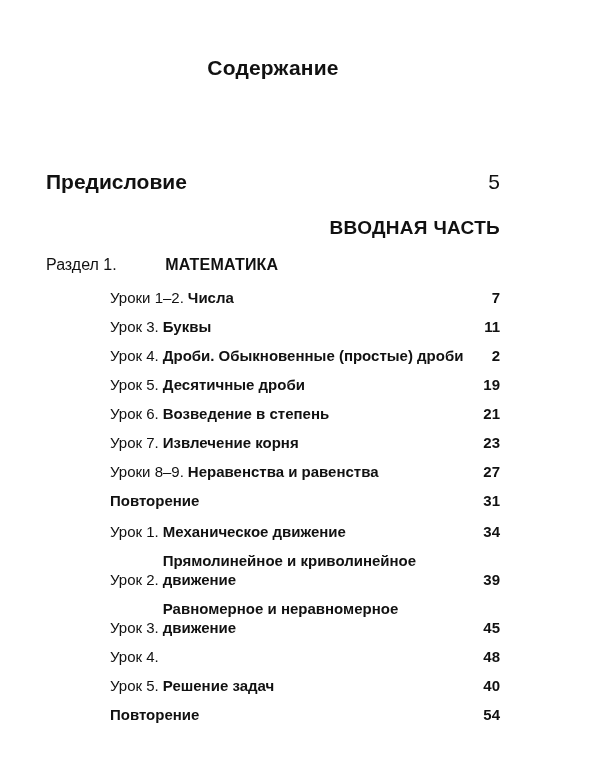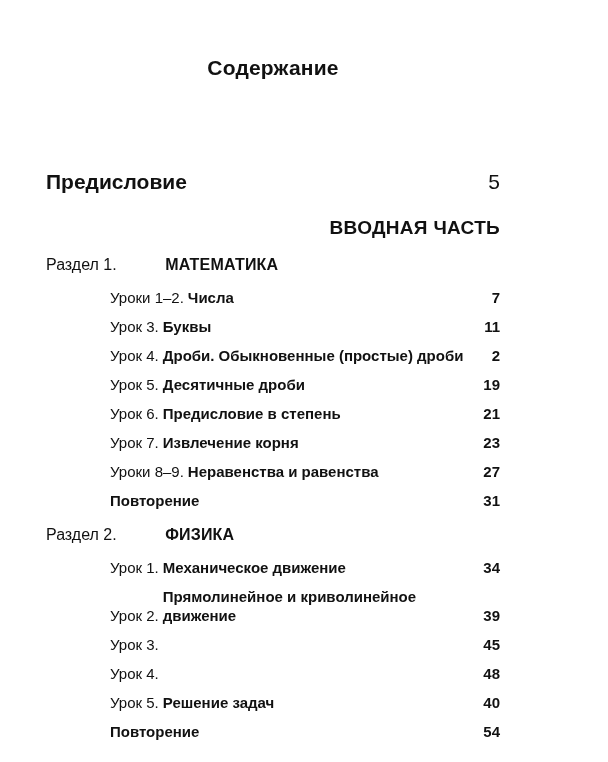--- a/index.html
+++ b/index.html
@@ -138,21 +138,21 @@
   </div>
 
   <div class="entry">
     <span class="prefix">Урок 5.</span>
     <span class="title">Десятичные дроби</span>
     <span class="pagenum">19</span>
   </div>
 
   <div class="entry">
     <span class="prefix">Урок 6.</span>
-    <span class="title">Предисловие в степень</span>
+    <span class="title">Возведение в степень</span>
     <span class="pagenum">21</span>
   </div>
 
   <div class="entry">
     <span class="prefix">Урок 7.</span>
     <span class="title">Извлечение корня</span>
     <span class="pagenum">23</span>
   </div>
 
   <div class="entry">
@@ -163,40 +163,37 @@
 
   <div class="entry">
 
     <span class="title">Повторение</span>
     <span class="pagenum">31</span>
   </div>
 </div>
   </section>
 
   <section class="section">
-    <div class="section-heading">
-      <span class="sec-prefix">Раздел 2.</span>
-      <span class="sec-title">ФИЗИКА</span>
-    </div>
     <div class="entries">
   <div class="entry">
     <span class="prefix">Урок 1.</span>
     <span class="title">Механическое движение</span>
     <span class="pagenum">34</span>
   </div>
 
   <div class="entry">
     <span class="prefix">Урок 2.</span>
     <span class="title">Прямолинейное и криволинейное
 движение</span>
     <span class="pagenum">39</span>
   </div>
 
   <div class="entry">
     <span class="prefix">Урок 3.</span>
+    <span class="title">Равномерное и неравномерное движение</span>
     <span class="pagenum">45</span>
   </div>
 
   <div class="entry">
     <span class="prefix">Урок 4.</span>
     <span class="pagenum">48</span>
   </div>
 
   <div class="entry">
     <span class="prefix">Урок 5.</span>

